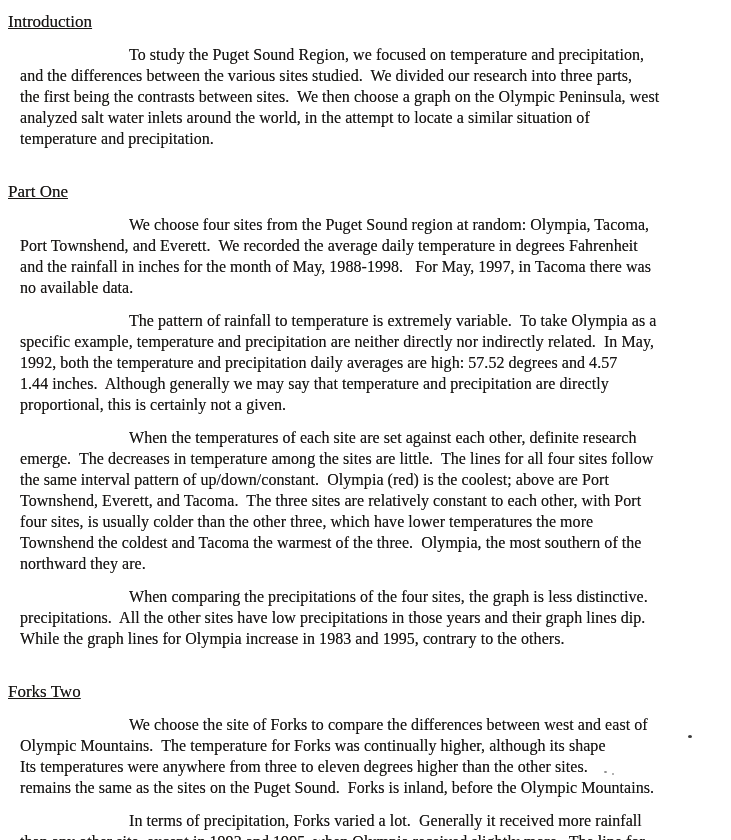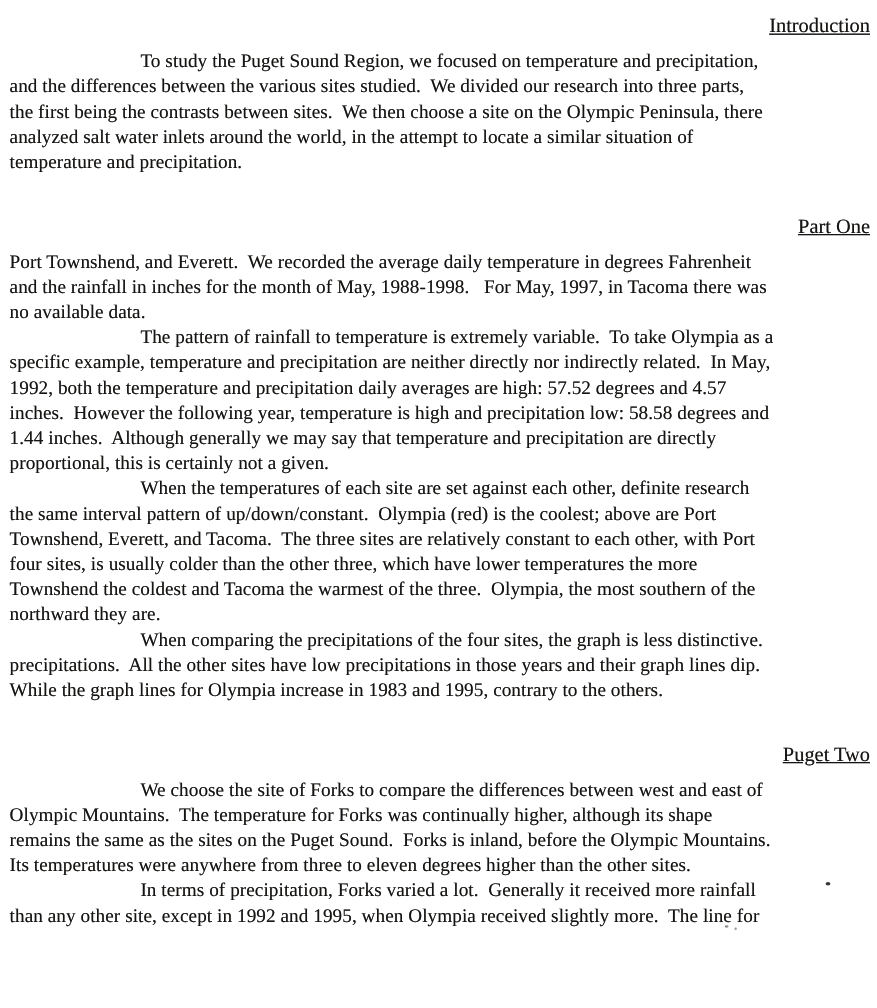--- a/index.html
+++ b/index.html
@@ -21,27 +21,26 @@
     width: 717px;
   }
   .heading {
     font-size: 17px;
     line-height: 20px;
     font-weight: 400;
     text-decoration: underline;
     margin: 33px 0 9px 0;
     white-space: pre;
     text-shadow: 0 0 0.5px rgba(10,10,10,0.6);
-    text-align: right;
   }
   .heading.first-heading {
     margin-top: 3px;
   }
   .para {
-    margin: 0;
+    margin: 12px;
   }
   .line {
     font-size: 16px;
     line-height: 21px;
     white-space: pre;
     letter-spacing: 0.05px;
     text-shadow: 0 0 0.5px rgba(10,10,10,0.55);
   }
   .line.first {
     padding-left: 109px;
@@ -73,57 +72,58 @@
   }
 </style>
 </head>
 <body>
 
 <div class="page">
     <div class="heading first-heading">Introduction</div>
     <div class="para">
       <div class="line first">To study the Puget Sound Region, we focused on temperature and precipitation,</div>
       <div class="line">and the differences between the various sites studied.  We divided our research into three parts,</div>
-      <div class="line">the first being the contrasts between sites.  We then choose a site on the Olympic Peninsula, there</div>
+      <div class="line">the first being the contrasts between sites.  We then choose a graph on the Olympic Peninsula, west</div>
       <div class="line">analyzed salt water inlets around the world, in the attempt to locate a similar situation of</div>
       <div class="line">temperature and precipitation.</div>
     </div>
     <div class="heading">Part One</div>
     <div class="para">
+      <div class="line first">We choose four sites from the Puget Sound region at random: Olympia, Tacoma,</div>
       <div class="line">Port Townshend, and Everett.  We recorded the average daily temperature in degrees Fahrenheit</div>
       <div class="line">and the rainfall in inches for the month of May, 1988-1998.   For May, 1997, in Tacoma there was</div>
       <div class="line">no available data.</div>
     </div>
     <div class="para">
       <div class="line first">The pattern of rainfall to temperature is extremely variable.  To take Olympia as a</div>
       <div class="line">specific example, temperature and precipitation are neither directly nor indirectly related.  In May,</div>
       <div class="line">1992, both the temperature and precipitation daily averages are high: 57.52 degrees and 4.57</div>
-      <div class="line">inches.  However the following year, temperature is high and precipitation low: 58.58 degrees and</div>
       <div class="line">1.44 inches.  Although generally we may say that temperature and precipitation are directly</div>
       <div class="line">proportional, this is certainly not a given.</div>
     </div>
     <div class="para">
       <div class="line first">When the temperatures of each site are set against each other, definite research</div>
+      <div class="line">emerge.  The decreases in temperature among the sites are little.  The lines for all four sites follow</div>
       <div class="line">the same interval pattern of up/down/constant.  Olympia (red) is the coolest; above are Port</div>
       <div class="line">Townshend, Everett, and Tacoma.  The three sites are relatively constant to each other, with Port</div>
       <div class="line">four sites, is usually colder than the other three, which have lower temperatures the more</div>
       <div class="line">Townshend the coldest and Tacoma the warmest of the three.  Olympia, the most southern of the</div>
       <div class="line">northward they are.</div>
     </div>
     <div class="para">
       <div class="line first">When comparing the precipitations of the four sites, the graph is less distinctive.</div>
       <div class="line">precipitations.  All the other sites have low precipitations in those years and their graph lines dip.</div>
       <div class="line">While the graph lines for Olympia increase in 1983 and 1995, contrary to the others.</div>
     </div>
-    <div class="heading">Puget Two</div>
+    <div class="heading">Forks Two</div>
     <div class="para">
       <div class="line first">We choose the site of Forks to compare the differences between west and east of</div>
       <div class="line">Olympic Mountains.  The temperature for Forks was continually higher, although its shape</div>
+      <div class="line">Its temperatures were anywhere from three to eleven degrees higher than the other sites.</div>
       <div class="line">remains the same as the sites on the Puget Sound.  Forks is inland, before the Olympic Mountains.</div>
-      <div class="line">Its temperatures were anywhere from three to eleven degrees higher than the other sites.</div>
     </div>
     <div class="para">
       <div class="line first">In terms of precipitation, Forks varied a lot.  Generally it received more rainfall</div>
       <div class="line">than any other site, except in 1992 and 1995, when Olympia received slightly more.  The line for</div>
     </div>
   </div>
 
 <div class="artifact dot-main"></div>
 <div class="artifact dot-faint-1"></div>
 <div class="artifact dot-faint-2"></div>

